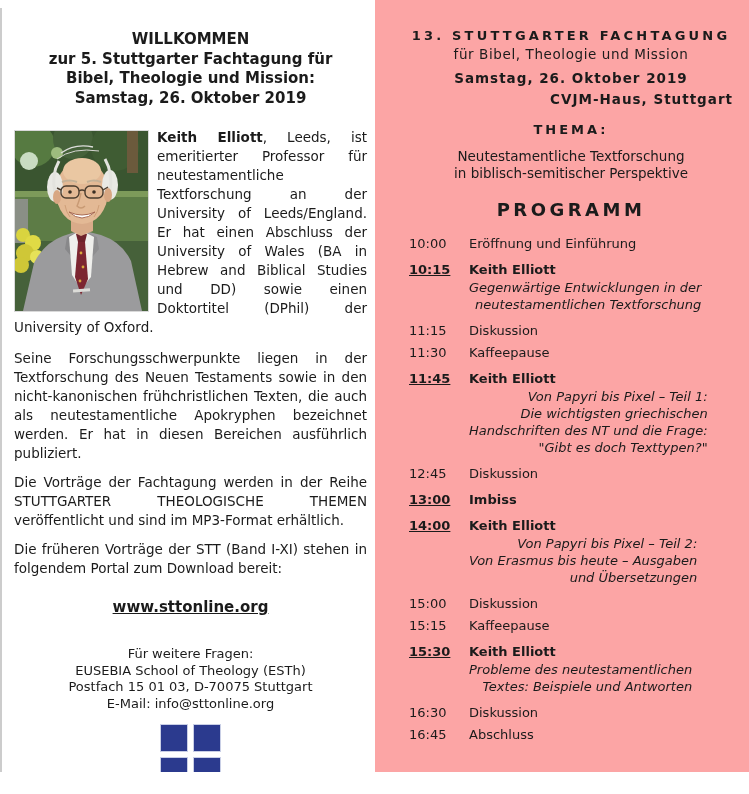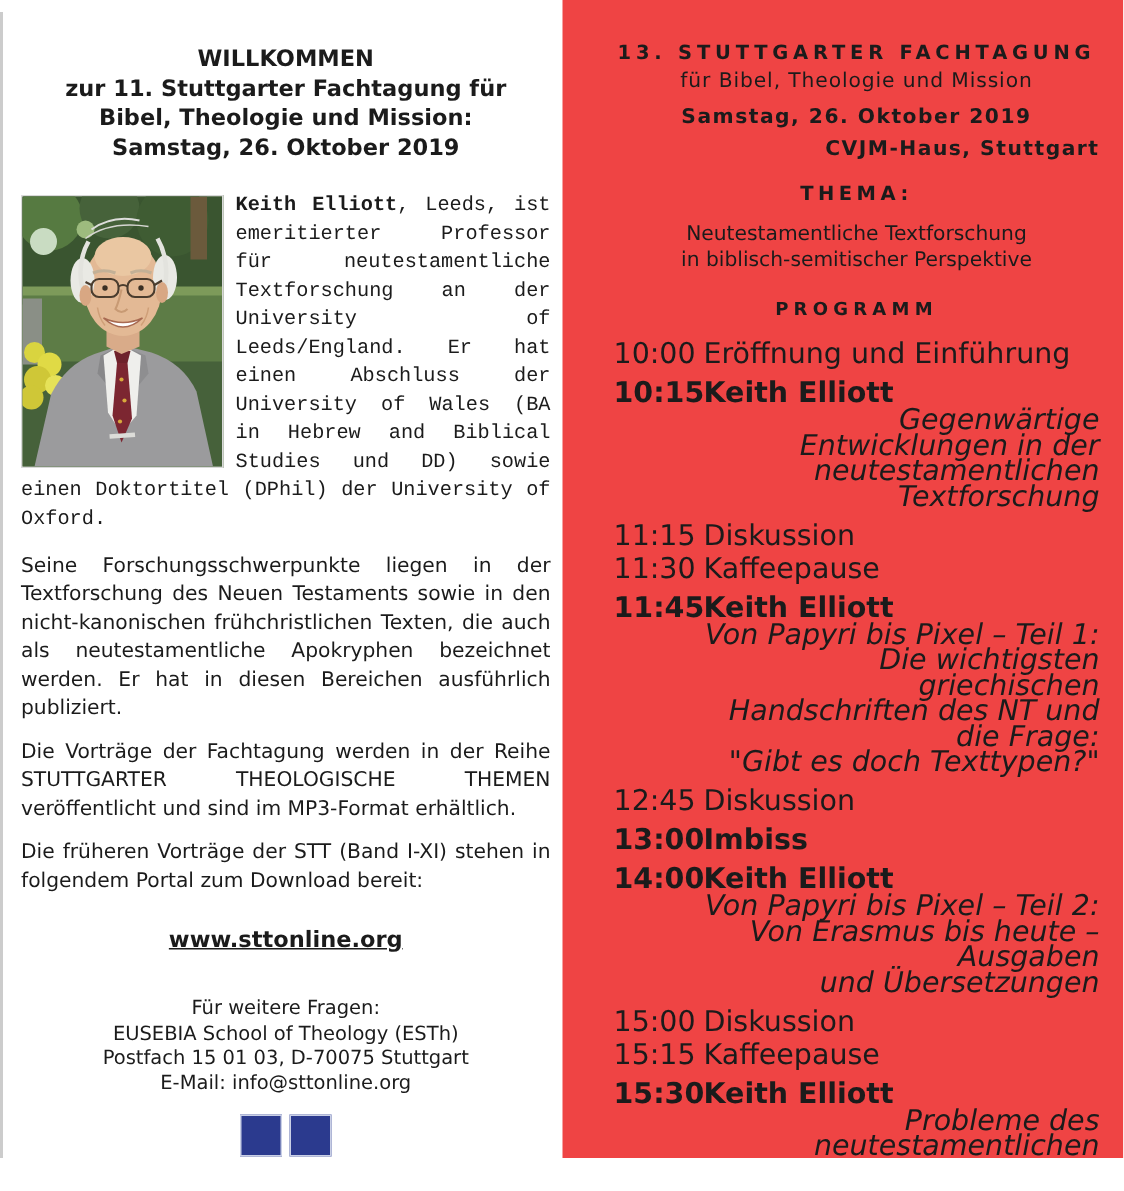--- a/index.html
+++ b/index.html
@@ -22,21 +22,21 @@
     padding:30px 8px 0 14px;
   }
   .center{text-align:center;}
   .bold{font-weight:bold;text-decoration:underline;}
   .pre{white-space:pre-line;}
   .welcome{font-size:15px;line-height:19.5px;font-weight:bold;}
   .referent-heading{
     margin-top:26px;text-align:center;font-weight:bold;
     font-size:15px;letter-spacing:3.5px;
   }
-  .bio-wrap{margin-top:20px;font-family:Liberation Mono, monospace;}
+  .bio-wrap{margin-top:20px;}
   .bio-wrap::after{content:"";display:block;clear:both;}
   .photo{
     float:left;width:133px;height:180px;margin:2px 8px 4px 0;
     border:1px solid #d9d9d9;background:#4c6b3c;box-sizing:content-box;
   }
   .body-text{font-size:13.5px;line-height:19px;text-align:justify;margin:0 0 10px 0;}
   .bio{margin-bottom:12px;}
   .website{margin-top:20px;font-size:15px;}
   .contact{margin-top:30px;font-size:13px;line-height:16.5px;}
   .logo{
@@ -48,38 +48,38 @@
   .col-right{
     width:374px;box-sizing:border-box;
     padding:28px 16px 0 34px;
   }
   .r-title{font-size:13px;font-weight:bold;letter-spacing:3.2px;text-align:center;}
   .r-subtitle{font-size:13.5px;letter-spacing:.6px;text-align:center;margin-top:3px;}
   .r-date{font-size:13.5px;font-weight:bold;letter-spacing:1px;text-align:center;margin-top:8px;}
   .r-venue{font-size:13.5px;font-weight:bold;letter-spacing:1px;text-align:right;margin-top:5px;}
   .r-thema{font-size:13px;font-weight:bold;letter-spacing:3px;text-align:center;margin-top:15px;}
   .r-thema-lines{font-size:13.5px;line-height:17px;text-align:center;margin-top:11px;}
-  .r-programm{font-size:12px;font-weight:bold;letter-spacing:3.5px;text-align:center;margin:17px 0 15px 0;}
-  .prog-row{display:flex;font-size:19px;line-height:17px;margin:0 0 5px 0;}
+  .r-programm{font-size:18px;font-weight:bold;letter-spacing:3.5px;text-align:center;margin:17px 0 15px 0;}
+  .prog-row{display:flex;font-size:13px;line-height:17px;margin:0 0 5px 0;}
   .prog-row.emph{margin:9px 0;}
   .prog-time{width:46px;flex:0 0 46px;margin-right:14px;}
-  .prog-row.emph .prog-time{font-weight:bold;}
+  .prog-row.emph .prog-time{font-weight:bold;text-decoration:underline;}
   .prog-row.emph .prog-title{font-weight:bold;}
   .prog-details{font-style:italic;white-space:pre-line;margin-top:1px;line-height:17px;text-align:right;}
 </style>
 </head>
 <body>
 
 <div class="page">
   <div class="edge-line"></div>
 
   <div class="col-left">
     <div class="welcome center">
       <div>WILLKOMMEN</div>
-      <div class="pre">zur 11. Stuttgarter Fachtagung für
+      <div class="pre">zur 5. Stuttgarter Fachtagung für
 Bibel, Theologie und Mission:
 Samstag, 26. Oktober 2019</div>
     </div>
 
 
     <div class="bio-wrap">
       <div class="photo">
         <svg width="133" height="180" viewBox="0 0 133 180" aria-hidden="true">
           <rect width="133" height="180" fill="#46613a"></rect>
           <rect width="133" height="72" fill="#3a5530"></rect>
@@ -164,21 +164,21 @@
 E-Mail: info@sttonline.org</div>
 
     <div class="logo">
       <div class="sq" style="background: rgb(43, 58, 142);"></div>
       <div class="sq" style="background: rgb(43, 58, 142);"></div>
       <div class="sq" style="background: rgb(43, 58, 142);"></div>
       <div class="sq" style="background: rgb(43, 58, 142);"></div>
     </div>
   </div>
 
-  <div class="col-right" style="background: #ef4444;">
+  <div class="col-right" style="background: #fca5a5;">
     <div class="r-title">13. STUTTGARTER FACHTAGUNG</div>
     <div class="r-subtitle">für Bibel, Theologie und Mission</div>
     <div class="r-date">Samstag, 26. Oktober 2019</div>
     <div class="r-venue">CVJM-Haus, Stuttgart</div>
     <div class="r-thema">THEMA:</div>
     <div class="r-thema-lines pre">Neutestamentliche Textforschung
 in biblisch-semitischer Perspektive</div>
     <div class="r-programm">PROGRAMM</div>
 
     <div>

